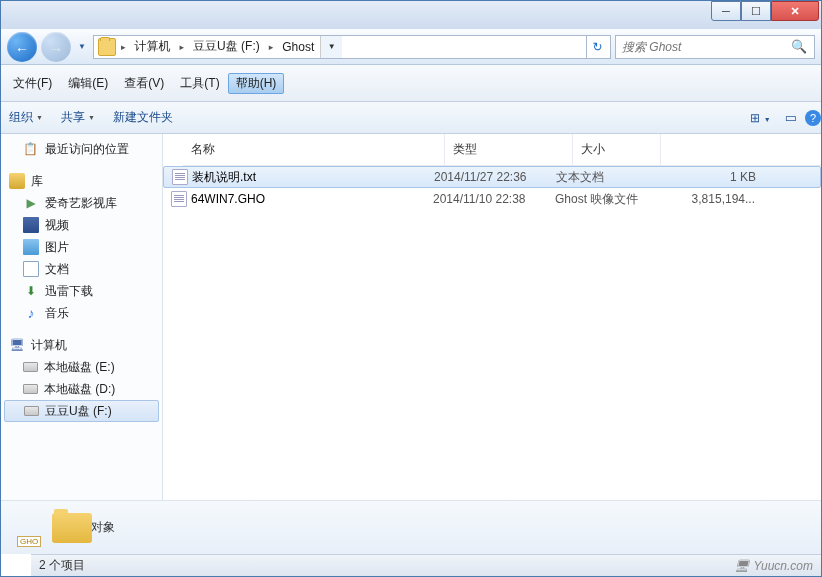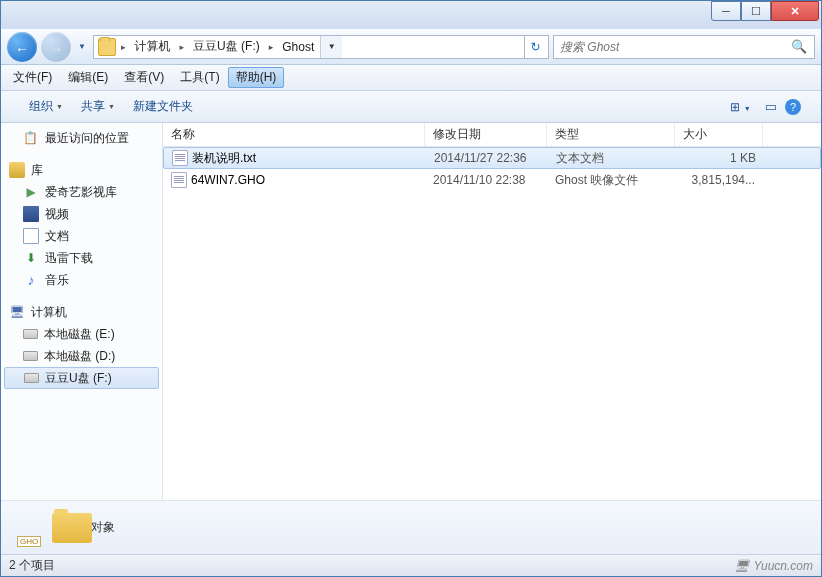--- a/index.html
+++ b/index.html
@@ -17,29 +17,29 @@
 .nav-btn { width: 30px; height: 30px; border-radius: 50%; background: radial-gradient(circle at 30% 30%, #6db5f5, #1a6bc5); display: flex; align-items: center; justify-content: center; color: #fff; font-size: 14px; box-shadow: inset 0 1px 2px rgba(255,255,255,.5); }
 .nav-btn.fwd { background: radial-gradient(circle at 30% 30%, #cde0f5, #9cb8d8); color: #e0e8f0; }
 .nav-drop { width: 14px; height: 20px; display: flex; align-items: center; justify-content: center; color: #2a5a9a; font-size: 8px; }
 .breadcrumb { flex: 1; height: 24px; background: #fff; border: 1px solid #a9b8cc; display: flex; align-items: center; padding: 0 2px; }
 .bc-icon { width: 18px; height: 18px; margin: 0 2px; background: #f5d270; border: 1px solid #d4a830; border-radius: 2px; position: relative; }
 .bc-icon::before { content:""; position:absolute; top:-2px; left:1px; width:8px; height:3px; background:#f5d270; border:1px solid #d4a830; border-bottom:none; border-radius:2px 2px 0 0; }
 .bc-seg { padding: 0 6px; height: 22px; display: flex; align-items: center; color: #222; }
 .bc-arrow { color: #555; font-size: 9px; padding: 0 3px; }
 .bc-refresh { width: 22px; height: 22px; border-left: 1px solid #a9b8cc; display: flex; align-items: center; justify-content: center; color: #1a6bc5; margin-left: auto; }
 .bc-end { width: 22px; display: flex; align-items: center; justify-content: center; color: #333; font-size: 8px; border-left: 1px solid #ccc; height: 22px; background: #eef4fb; }
-.searchbox { width: 262px; height: 24px; background: #fff; border: 1px solid #a9b8cc; display: flex; align-items: center; padding: 0 6px; }
+.searchbox { width: 200px; height: 24px; background: #fff; border: 1px solid #a9b8cc; display: flex; align-items: center; padding: 0 6px; }
 .searchbox input { border: none; outline: none; flex: 1; font-style: italic; color: #888; background: transparent; }
 .search-icon { color: #3a7ac5; font-size: 13px; }
 
-.menubar { height: 26px; background: linear-gradient(to bottom,#f7fafd,#e8eef7); border-bottom: 1px solid #c3d0e0; display: flex; align-items: center; padding: 4px 4px; }
+.menubar { height: 37px; background: linear-gradient(to bottom,#f7fafd,#e8eef7); border-bottom: 1px solid #c3d0e0; display: flex; align-items: center; padding: 4px 4px; }
 .menuitem { padding: 2px 8px; color: #222; }
 .menuitem.active { background: linear-gradient(to bottom,#d1e6fb,#a8cdf0); border: 1px solid #6ca5df; border-radius: 2px; padding: 1px 7px; }
 
-.toolbar { height: 32px; background: linear-gradient(to bottom,#f5f9fd,#e4edf7); border-bottom: 1px solid #c3d0e0; display: flex; align-items: center; padding: 0 20px; gap: 2px; }
+.toolbar { height: 32px; background: linear-gradient(to bottom,#f5f9fd,#e4edf7); border-bottom: 1px solid #c3d0e0; display: flex; align-items: center; padding: 0 0; gap: 2px; }
 .tool { padding: 4px 8px; color: #1a4a8a; display: flex; align-items: center; gap: 3px; }
 .tool .dd { font-size: 7px; color: #555; }
 .tool-spacer { flex: 1; }
 .tool-icon { padding: 4px 6px; color: #2a5a9a; font-size: 13px; }
 
 .body-area { flex: 1; display: flex; overflow: hidden; background: #fff; }
 .sidebar { width: 162px; border-right: 1px solid #dce4ee; padding: 4px 0; overflow: hidden; background: #fafcfe; }
 .side-item { height: 22px; display: flex; align-items: center; padding-left: 22px; gap: 6px; color: #222; }
 .side-item.root { padding-left: 8px; font-weight: normal; }
 .side-item.sel { background: linear-gradient(to bottom,#e8f0fb,#d4e4f7); border: 1px solid #a8c5e8; border-radius: 2px; margin: 0 3px; padding-left: 19px; }
@@ -50,21 +50,21 @@
 .icn-v { color: #5a9a5a; }
 .icn-vid { background: linear-gradient(#4a6aaa,#2a4a8a); border-radius: 1px; }
 .icn-pic { background: linear-gradient(#8ac5f0,#4a9ad5); border-radius: 1px; }
 .icn-doc { background: #fff; border: 1px solid #8aa5c5; border-radius: 1px; }
 .icn-dl { color: #3a8a3a; }
 .icn-music { color: #3a7ae5; font-size: 14px; }
 .icn-comp { color: #4a6aaa; }
 .icn-drive { background: linear-gradient(#e8e8e8,#c8c8c8); border: 1px solid #999; border-radius: 1px; height: 10px; width: 15px; }
 
 .filelist { flex: 1; display: flex; flex-direction: column; }
-.col-headers { height: 24px; display: flex; border-bottom: 1px solid #e4e8ee; color: #333; }
+.col-headers { height: 32px; display: flex; border-bottom: 1px solid #e4e8ee; color: #333; margin-left: 20px; }
 .col { padding: 4px 8px; border-right: 1px solid #e8ecf2; display: flex; align-items: center; }
 .col.name { width: 262px; }
 .col.date { width: 122px; }
 .col.type { width: 128px; }
 .col.size { width: 88px; }
 .row { height: 22px; display: flex; align-items: center; }
 .row.sel { background: linear-gradient(to bottom,#eaf3fc,#d8e8fa); border: 1px solid #a8c5e8; border-radius: 2px; }
 .cell { padding: 0 8px; display: flex; align-items: center; gap: 4px; overflow: hidden; white-space: nowrap; }
 .cell.name { width: 262px; }
 .cell.date { width: 122px; color: #555; }
@@ -73,21 +73,21 @@
 .file-icn { width: 16px; height: 16px; background: #fff; border: 1px solid #aac; border-radius: 1px; position: relative; }
 .file-icn::after { content:""; position:absolute; top:3px; left:2px; right:2px; height:1px; background:#99b; box-shadow: 0 2px #99b, 0 4px #99b, 0 6px #99b; }
 
 .details-pane { height: 54px; border-top: 1px solid #dce4ee; background: linear-gradient(to bottom,#f5f9fd,#e8eff8); display: flex; align-items: center; padding: 6px 12px; gap: 14px; }
 .details-icon { width: 42px; height: 38px; position: relative; padding-left: 39px; }
 .gho-icon { width: 40px; height: 30px; background: linear-gradient(#f5d270,#e4b840); border-radius: 3px; position: relative; top: 4px; }
 .gho-icon::before { content:""; position:absolute; top:-4px; left:2px; width:14px; height:5px; background:#f5d270; border-radius:2px 2px 0 0; }
 .gho-label { position: absolute; bottom: 0; left: 4px; font-size: 8px; background: #fff; border: 1px solid #ca5; padding: 0 2px; color: #a70; }
 .details-text { color: #333; }
 
-.statusbar { height: 22px; background: linear-gradient(to bottom,#f0f4fa,#dde5f0); border-top: 1px solid #c3d0e0; display: flex; align-items: center; padding: 0 8px; color: #333; justify-content: space-between; }
+.statusbar { height: 22px; background: linear-gradient(to bottom,#f0f4fa,#dde5f0); border-top: 1px solid #c3d0e0; display: flex; align-items: center; padding: 0 8px; color: #333; justify-content: space-between; margin-left: 30px; }
 .sb-right { color: #888; font-style: italic; display: flex; align-items: center; gap: 4px; }
 </style>
 </head>
 <body>
 
 <div class="window">
 
   <div class="titlebar">
     <div class="titlebar-btns">
       <div class="tbtn min">─</div>
@@ -154,20 +154,24 @@
           </div>
         <div class="side-item">
             <span class="icn icn-v">▶</span>
             <span>爱奇艺影视库</span>
           </div>
         <div class="side-item">
             <span class="icn icn-vid"></span>
             <span>视频</span>
           </div>
         <div class="side-item">
+            <span class="icn icn-pic"></span>
+            <span>图片</span>
+          </div>
+        <div class="side-item">
             <span class="icn icn-doc"></span>
             <span>文档</span>
           </div>
         <div class="side-item">
             <span class="icn icn-dl">⬇</span>
             <span>迅雷下载</span>
           </div>
         <div class="side-item">
             <span class="icn icn-music">♪</span>
             <span>音乐</span>
@@ -189,21 +193,20 @@
         <div class="side-item sel">
             <span class="icn icn-drive"></span>
             <span>豆豆U盘 (F:)</span>
           </div>
       </div>
     </div>
 
     <div class="filelist">
       <div class="col-headers">
         <div class="col name">名称</div>
-        <div class="col date">修改日期</div>
         <div class="col type">类型</div>
         <div class="col size">大小</div>
       </div>
       <div class="row sel">
         <div class="cell name">
             <span class="file-icn"></span>
             <span>装机说明.txt</span>
           </div>
         <div class="cell date">2014/11/27 22:36</div>
         <div class="cell type">文本文档</div>

